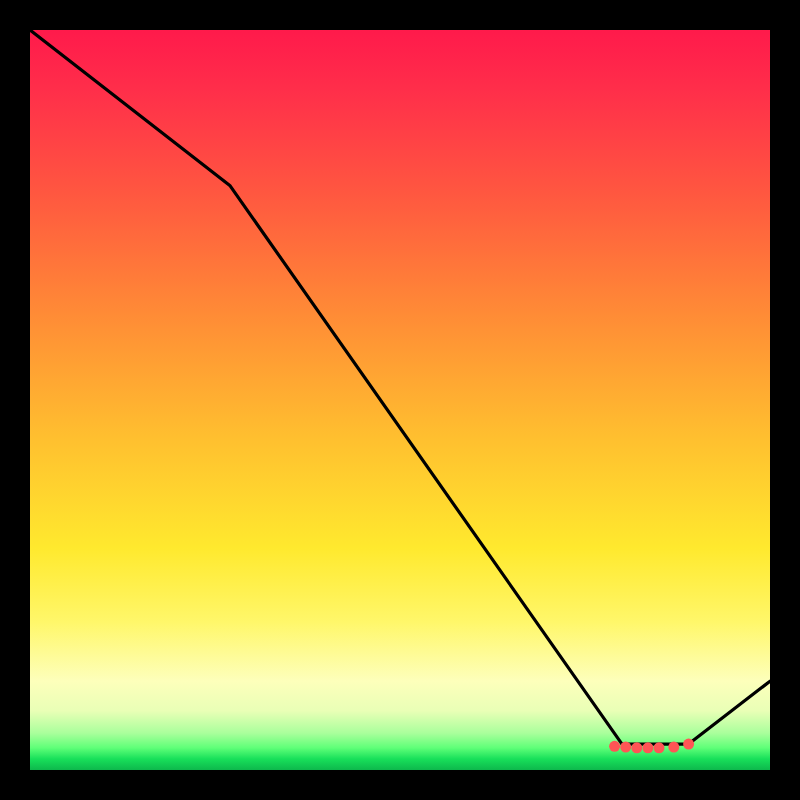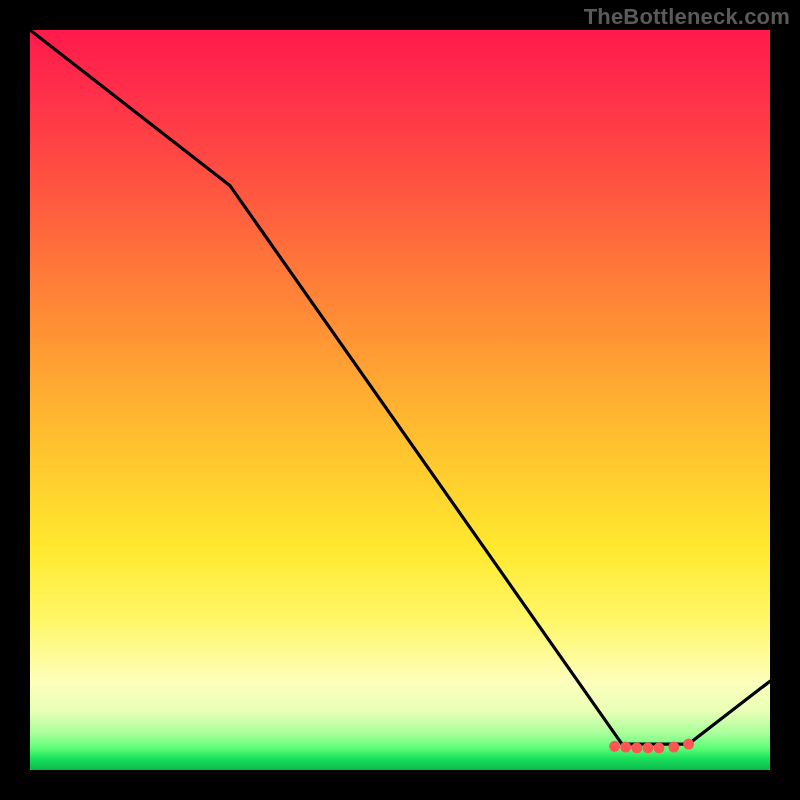--- a/index.html
+++ b/index.html
@@ -60,21 +60,20 @@
     inset: 0;
     width: 100%;
     height: 100%;
     overflow: visible;
   }
 </style>
 </head>
 <body>
 
 <div class="frame">
-  <div class="attribution">TheBottleneck.com</div>
 
   <div class="plot-area">
     <div class="gradient"></div>
     <svg class="overlay" viewBox="0 0 740 740" preserveAspectRatio="none">
       <polyline id="curve-line" fill="none" stroke="#000000" stroke-width="3.2" stroke-linejoin="round" stroke-linecap="round" points="0.00,0.00 199.80,155.40 592.00,714.10 658.60,714.10 740.00,651.20"></polyline>
       <g id="markers">
           <circle cx="584.60" cy="716.32" r="5.5" fill="#ff5555"></circle>
           <circle cx="595.70" cy="717.06" r="5.5" fill="#ff5555"></circle>
           <circle cx="606.80" cy="717.80" r="5.5" fill="#ff5555"></circle>
           <circle cx="617.90" cy="717.80" r="5.5" fill="#ff5555"></circle>

